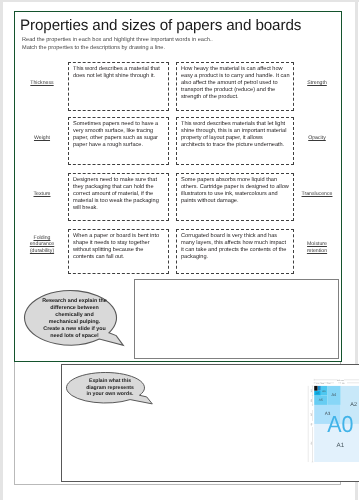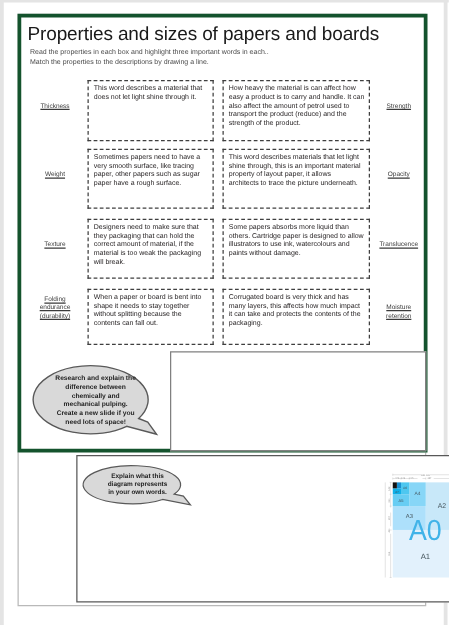--- a/index.html
+++ b/index.html
@@ -3,21 +3,21 @@
 <meta charset="utf-8">
 <style>
   html,body{margin:0;padding:0;}
   body{width:359px;height:500px;background:#ffffff;font-family:"Liberation Sans",sans-serif;overflow:hidden;-webkit-font-smoothing:antialiased;text-rendering:geometricPrecision;}
   *{-webkit-font-smoothing:antialiased;}
   .viewport{position:absolute;left:0;top:0;width:359px;height:500px;background:#ffffff;}
   .edge-left{position:absolute;left:0;top:0;width:3px;height:500px;background:#e4e4e4;}
   .edge-top{position:absolute;left:0;top:0;width:359px;height:2px;background:#e4e4e4;}
   .edge-right{position:absolute;left:355px;top:0;width:3px;height:500px;background:#e4e4e4;}
   .frame{position:absolute;left:14px;top:11px;width:327px;height:474px;border:1px solid #b9b9b9;background:#ffffff;box-sizing:border-box;}
-  .slide1{position:absolute;left:14px;top:11px;width:328px;height:351px;border:3px solid #14532d;background:#fff;box-sizing:border-box;}
+  .slide1{position:absolute;left:14px;top:11px;width:328px;height:351px;border:1px solid #14532d;background:#fff;box-sizing:border-box;}
   .slide2{position:absolute;left:17px;top:364px;width:322px;height:118px;border:1px solid #585858;background:#fff;box-sizing:border-box;margin-left:44px;}
   .title{position:absolute;left:5px;top:5px;font-size:15.2px;color:#1a1a1a;letter-spacing:-0.1px;}
   .sub{position:absolute;left:7px;font-size:5.6px;color:#4a4a4a;}
   .sub1{top:25px;}
   .sub2{top:33px;}
   .matchgrid{position:absolute;left:0;top:0;width:100%;height:100%;}
   .mrow{position:absolute;left:0;width:100%;}
   .r1{top:50px;height:49px;}
   .r2{top:105px;height:48px;}
   .r3{top:161px;height:48px;}

